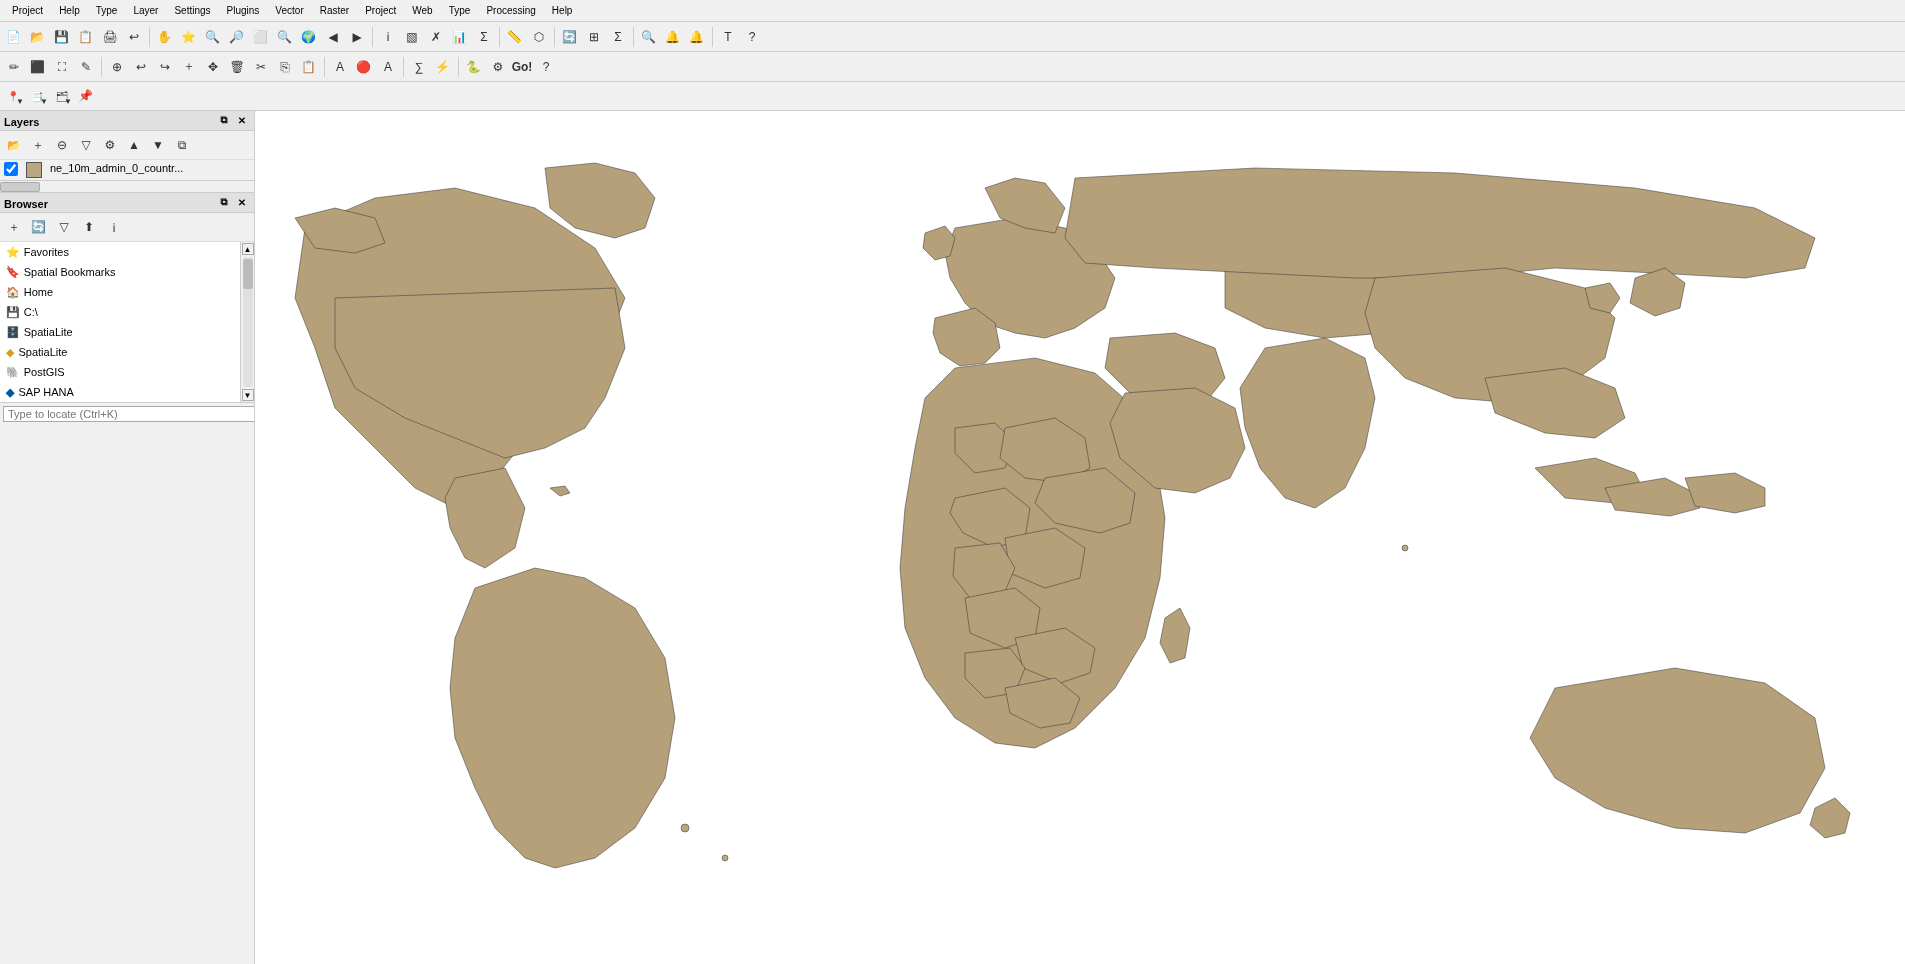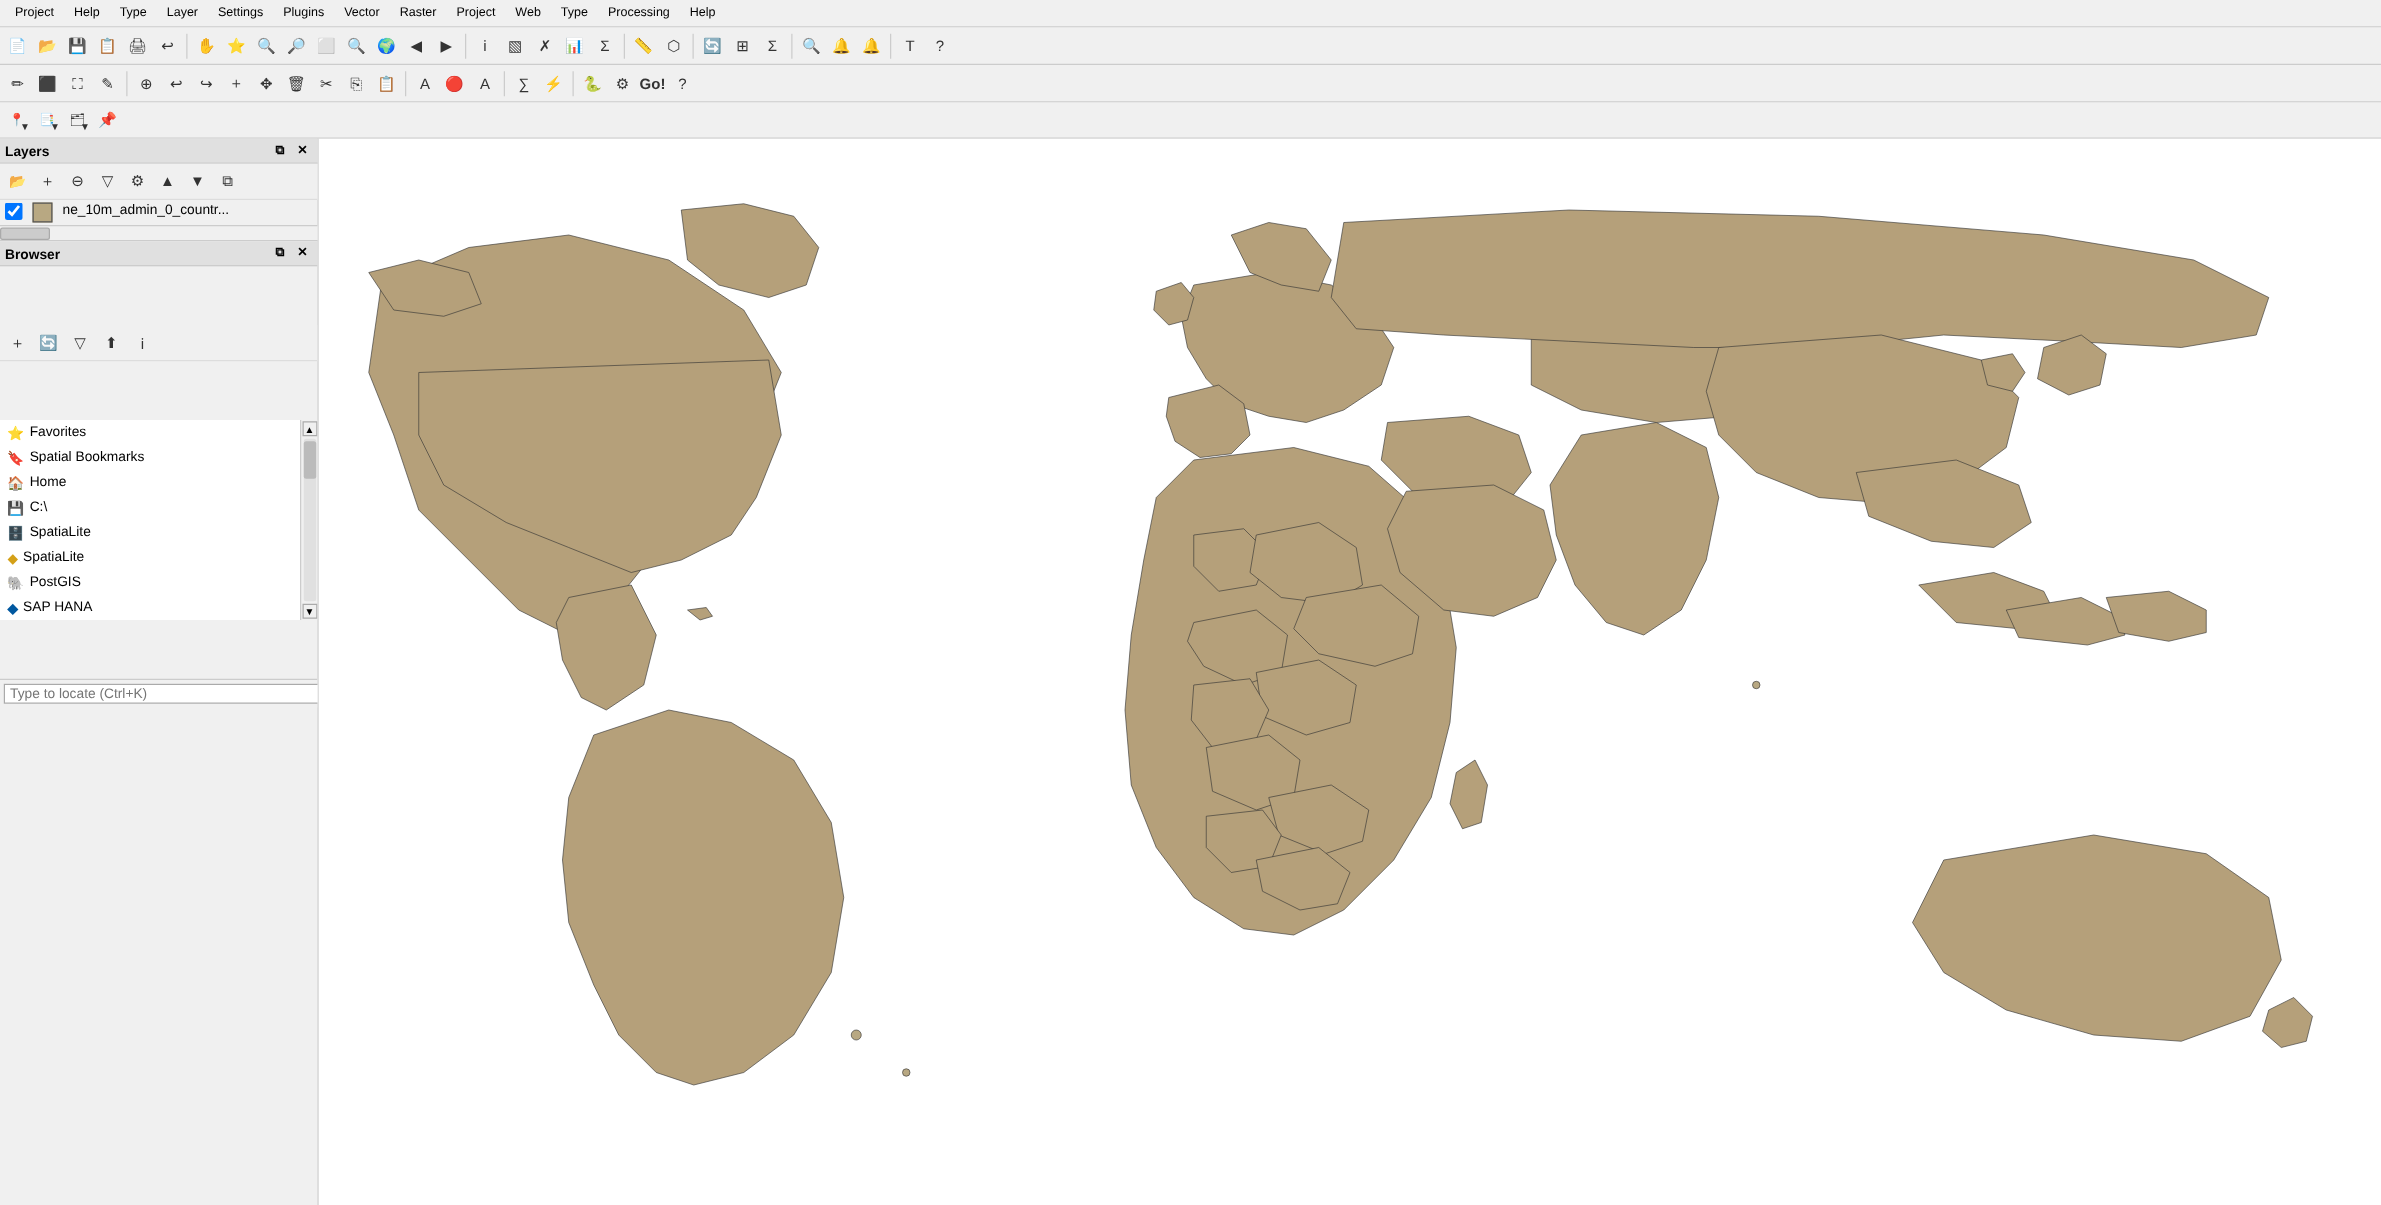--- a/index.html
+++ b/index.html
@@ -27,21 +27,21 @@
     .panel-icon-btn { width: 16px; height: 16px; display: flex; align-items: center; justify-content: center; cursor: pointer; font-size: 10px; border: none; background: transparent; }
     .layer-toolbar { display: flex; align-items: center; padding: 2px; background: #f0f0f0; border-bottom: 1px solid #ddd; }
     .layer-item { display: flex; padding: 2px 4px; gap: 8px; }
     .layer-check { width: 14px; height: 14px; cursor: pointer; }
     .layer-color { width: 16px; height: 16px; background: #b8a882; border: 1px solid #555; flex-shrink: 0; }
     .layer-name { font-size: 11px; white-space: nowrap; overflow: hidden; text-overflow: ellipsis; max-width: 180px; }
     .scrollbar-h { height: 12px; background: #f0f0f0; border-top: 1px solid #ccc; position: relative; }
     .scrollbar-thumb-h { position: absolute; left: 0; top: 1px; width: 40px; height: 10px; background: #ccc; border: 1px solid #aaa; border-radius: 2px; }
 
     
-    #browser-panel { flex: 1; display: flex; flex-direction: column; overflow: hidden; gap: 47px; }
+    #browser-panel { flex: 1; display: flex; flex-direction: column; overflow: hidden; }
     .browser-toolbar { display: flex; align-items: center; padding: 2px; background: #f0f0f0; border-bottom: 1px solid #ddd; gap: 1px; }
     .browser-items { flex: 1; overflow-y: auto; background: #fff; }
     .browser-item { display: flex; align-items: center; padding: 2px 6px; gap: 4px; cursor: pointer; font-size: 11px; height: 20px; }
     .browser-scroll { display: flex; }
     .browser-main { flex: 1; overflow: hidden; }
     .scroll-v { width: 14px; background: #f0f0f0; border-left: 1px solid #ccc; display: flex; flex-direction: column; align-items: center; }
     .scroll-v-up, .scroll-v-down { width: 12px; height: 12px; cursor: pointer; display: flex; align-items: center; justify-content: center; font-size: 8px; border: 1px solid #aaa; margin: 1px; background: #f0f0f0; }
     .scroll-v-track { flex: 1; background: #e0e0e0; width: 10px; margin: 1px; border-radius: 2px; }
     .scroll-v-thumb { width: 10px; height: 30px; background: #bbb; border-radius: 2px; margin-top: 2px; }
 

